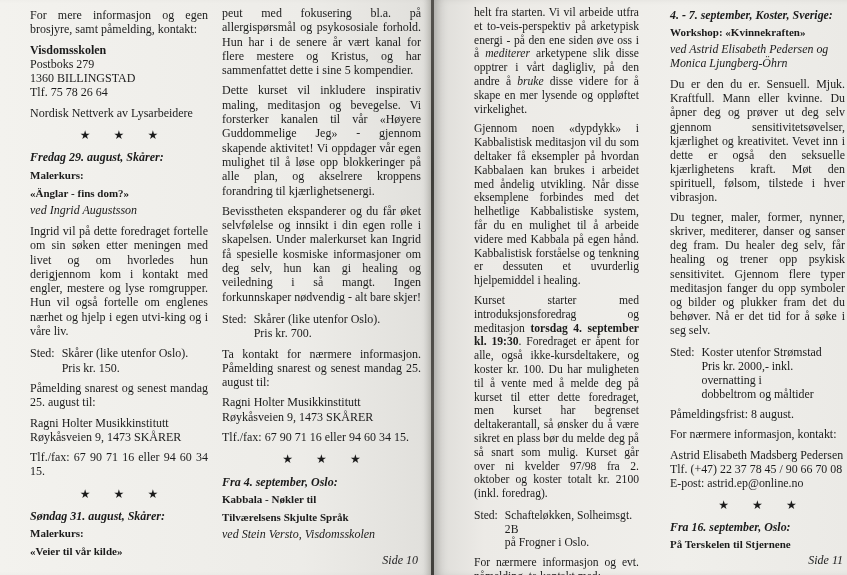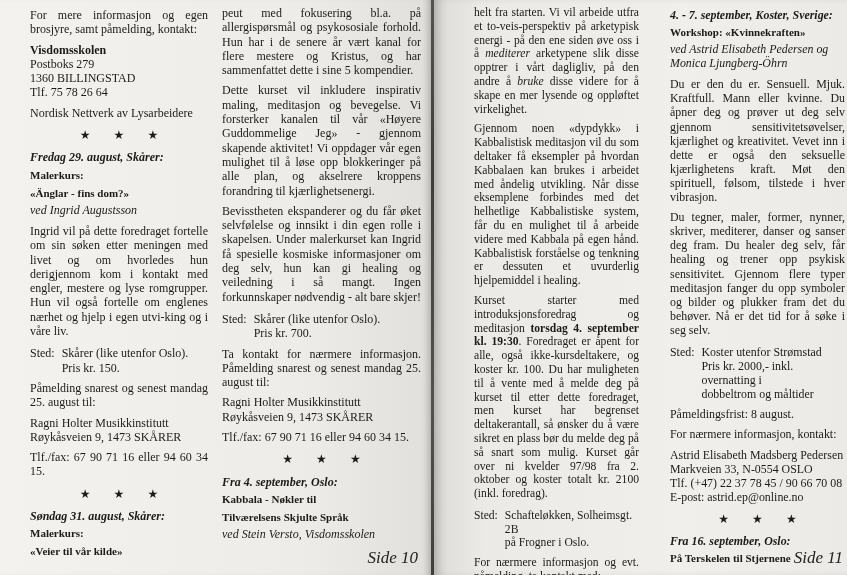--- a/index.html
+++ b/index.html
@@ -36,21 +36,21 @@
   .line{margin:0;}
   .blk{margin:0 0 6px;}
   .b{font-weight:bold;}
   .stars{text-align:center;letter-spacing:10px;margin:8px 0;font-size:12px;text-indent:10px;}
   .date{font-style:italic;font-weight:bold;margin:2px 0 1px;}
   .ttl{font-size:11px;line-height:18px;margin:0 0 1px;font-weight:bold;font-family:"Liberation Serif",serif;}
   .by{font-style:italic;margin:0 0 7px;}
   .sted{display:flex;gap:7px;margin:8px 0 6px;}
   .sted-l{flex:0 0 auto;}
   .sted-t{flex:1 1 auto;}
-  .pagenum{position:absolute;bottom:7px;font-style:italic;font-size:17px;color:#222;}
+  .pagenum{position:absolute;bottom:7px;font-style:italic;font-size:12px;color:#222;}
   .page-left .pagenum{right:14px;}
   .page-right .pagenum{right:4px;}
 </style>
 </head>
 <body>
 
 <div class="spread">
 
   <section class="page page-left">
 
@@ -131,21 +131,20 @@
       <p class="bd">Du er den du er. Sensuell. Mjuk. Kraftfull. Mann eller kvinne. Du åpner deg og prøver ut deg selv gjennom sensitivitetsøvelser, kjærlighet og kreativitet. Vevet inn i dette er også den seksuelle kjærlighetens kraft. Møt den spirituell, følsom, tilstede i hver vibrasjon.</p>
       <p class="bd">Du tegner, maler, former, nynner, skriver, mediterer, danser og sanser deg fram. Du healer deg selv, får healing og trener opp psykisk sensitivitet. Gjennom flere typer meditasjon fanger du opp symboler og bilder og plukker fram det du behøver. Nå er det tid for å søke i seg selv.</p>
       <div class="sted">
         <span class="sted-l">Sted:</span>
         <span class="sted-t"><span>Koster utenfor Strømstad</span><br><span>Pris kr. 2000,- inkl. overnatting i</span><br><span>dobbeltrom og måltider</span></span>
       </div>
       <p class="bd">Påmeldingsfrist: 8 august.</p>
       <p class="bd">For nærmere informasjon, kontakt:</p>
       <div class="blk">
         <div class="line">Astrid Elisabeth Madsberg Pedersen</div>
-        <div class="line">Markveien 33, N-0554  OSLO</div>
         <div class="line">Tlf. (+47) 22 37 78 45 / 90 66 70 08</div>
         <div class="line">E-post: astrid.ep@online.no</div>
       </div>
       <div class="stars">★ ★ ★</div>
       <div class="date">Fra 16. september, Oslo:</div>
       <h2 class="ttl"><span>På Terskelen til Stjernene</span></h2>
 
     </div>
 
     <div class="pagenum">Side 11</div>

